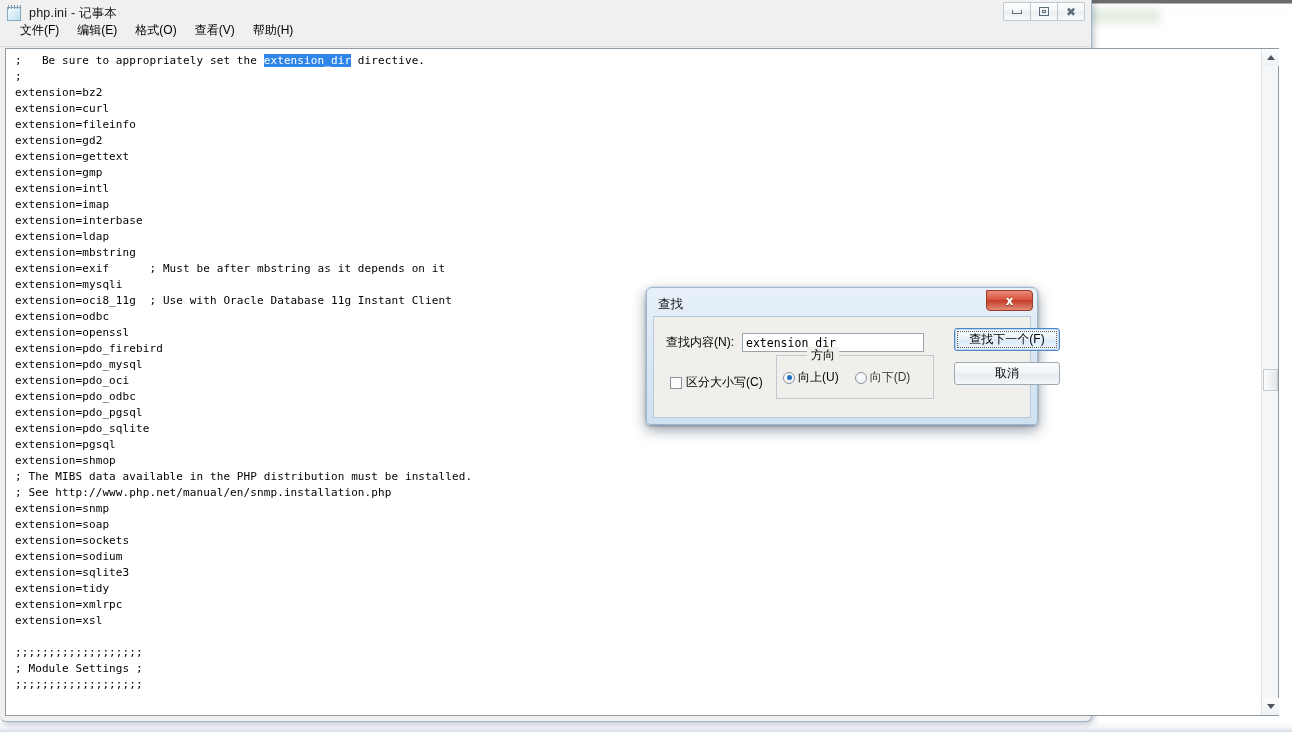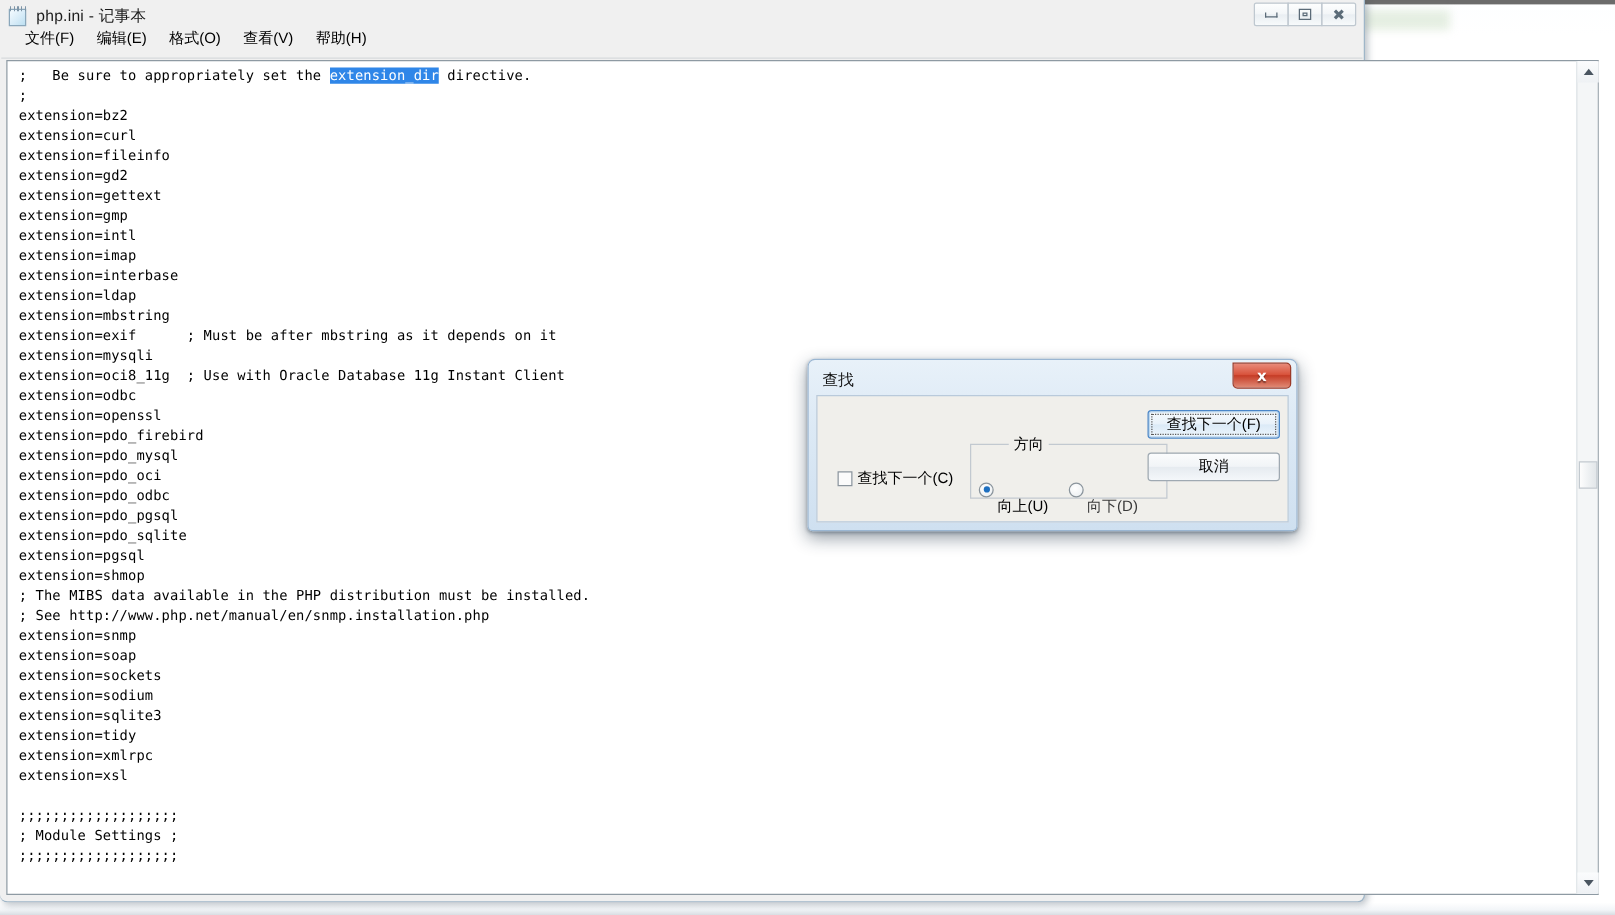--- a/index.html
+++ b/index.html
@@ -345,34 +345,35 @@
     position: relative;
   }
   .radio.checked::after {
     content: "";
     position: absolute;
     left: 2.5px; top: 2.5px;
     width: 5px; height: 5px;
     border-radius: 50%;
     background: #1d6fc0;
   }
-  .radio-label { font-size: 12px; color: #000; white-space: nowrap; margin-top: 28px; }
+  .radio-label { font-size: 12px; color: #000; white-space: nowrap; }
   .radio-label.dim { color: #3a3a3a; }
 
   .btn {
     position: absolute;
     width: 106px; height: 23px;
     background: linear-gradient(to bottom, #fbfcfd 0%, #f1f4f7 48%, #e6ebf0 52%, #f4f7fa 100%);
     border: 1px solid #9fa9b2;
     border-radius: 3px;
     box-sizing: border-box;
     display: flex; align-items: center; justify-content: center;
     font-size: 12px;
     color: #000;
     white-space: nowrap;
+    margin-left: 36px;
   }
   .btn-find {
     left: 264px; top: 11px;
     border: 1px solid #4a86c8;
     box-shadow: inset 0 0 0 1px #bcd8f0;
     background: linear-gradient(to bottom, #f6fafd 0%, #e9f2fa 48%, #dbeaf7 52%, #eef6fc 100%);
   }
   .btn-find .focus-ring {
     position: absolute;
     left: 2px; right: 2px; top: 2px; bottom: 2px;
@@ -483,24 +484,28 @@
   <div id="find-dialog">
     <div class="dlg-titlebar">
       <span class="dlg-title">查找</span>
       <div class="dlg-close">
         <span>x</span>
       </div>
     </div>
 
     <div class="dlg-body">
 
+      <div class="row-find">
+        <span class="lbl">查找内容(N):</span>
+        <div class="find-input">extension_dir</div>
+      </div>
 
       <div class="chk-row">
         <span class="chkbox"></span>
-        <span class="lbl">查找下一个(C)</span>
+        <span class="lbl">区分大小写(C)</span>
       </div>
 
       <div class="groupbox">
         <span class="group-legend">方向</span>
         <div class="radios">
           <div class="radio-item">
             <span class="radio checked"></span>
             <span class="radio-label">向上(U)</span>
           </div>
           <div class="radio-item">

